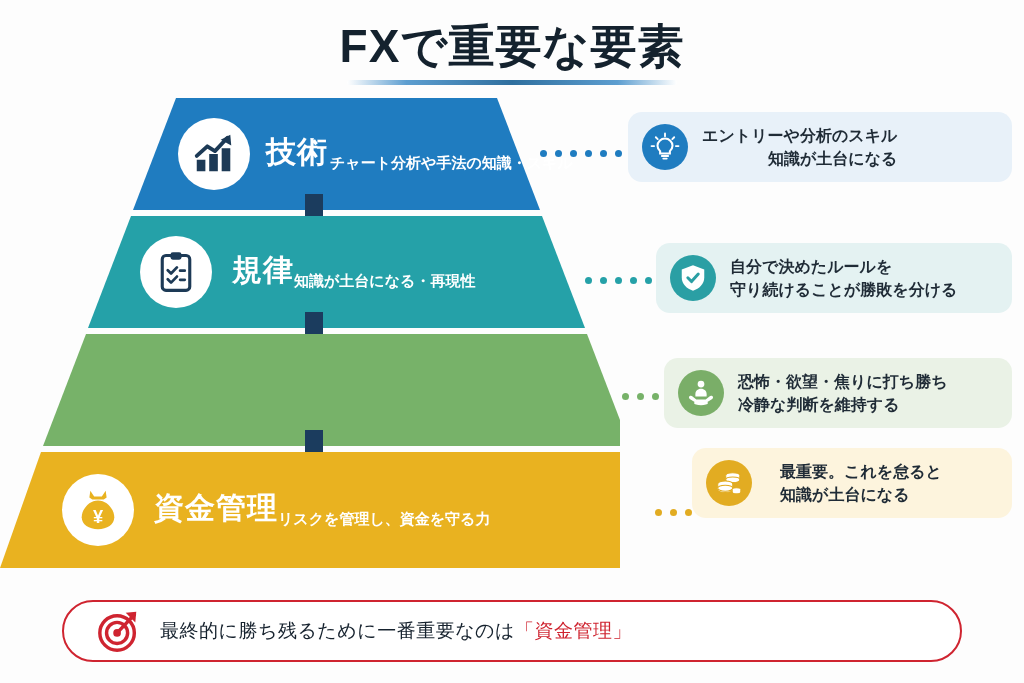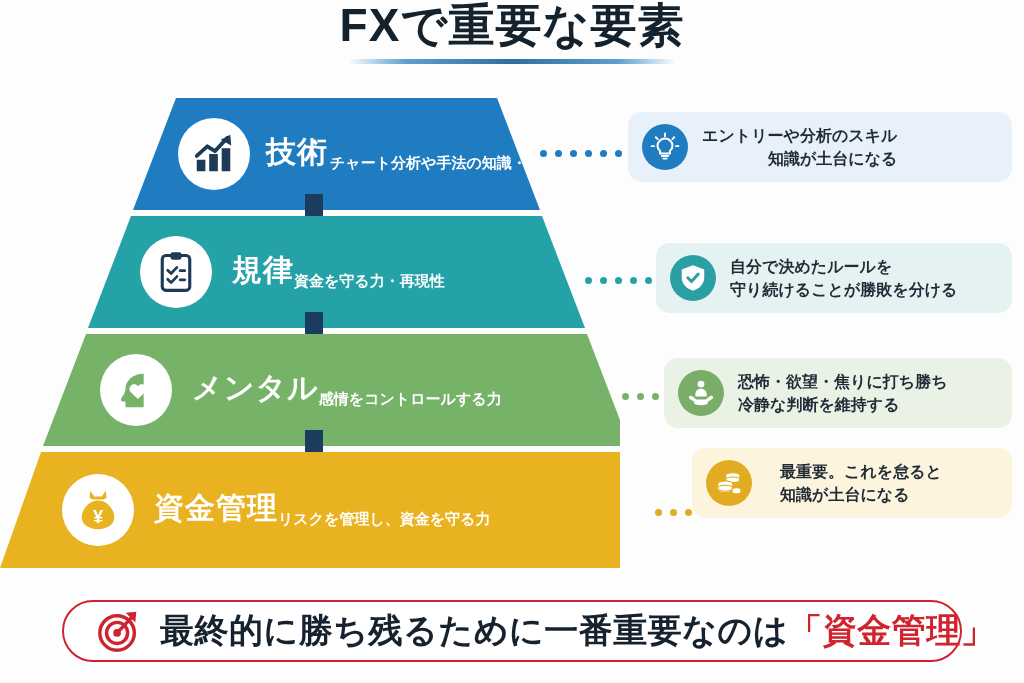--- a/index.html
+++ b/index.html
@@ -6,21 +6,21 @@
   body{
     width:1024px;height:683px;
     background:#fdfdfd;
     font-family:"Liberation Sans","DejaVu Sans",sans-serif;
     overflow:hidden;
     position:relative;
   }
   .stage{position:absolute;inset:0;}
 
   
-  .title-wrap{position:absolute;left:0;top:0;width:1024px;text-align:center;}
+  .title-wrap{position:absolute;left:0;top:21px;width:1024px;text-align:center;}
   .title{
     font-size:46px;font-weight:bold;color:#14222e;letter-spacing:1px;
     line-height:1.1;
   }
   .title-rule{
     margin:8px auto 0;width:330px;height:5px;border-radius:3px;
     background:linear-gradient(to right,#ffffff 0%,#5d9ed0 18%,#2f6f9e 50%,#5d9ed0 82%,#ffffff 100%);
   }
 
   
@@ -87,21 +87,21 @@
 
   
   .banner{
     position:absolute;left:62px;top:600px;width:900px;height:62px;
     border:2.5px solid #cf2430;border-radius:34px;background:#ffffff;
     display:flex;align-items:center;box-sizing:border-box;
     padding-left:32px;
   }
   .banner .target{width:46px;height:46px;flex:0 0 auto;margin-right:18px;}
   .banner-text{
-    font-size:34px;font-weight:bold;color:#16222e;letter-spacing:0.5px;white-space:nowrap;
+    font-size:19px;font-weight:normal;color:#16222e;letter-spacing:0.5px;white-space:nowrap;
   }
   .banner-text .hl{color:#cf2430;}
 </style>
 </head>
 <body>
 
 <div class="stage">
 
   <div class="title-wrap">
     <div class="title">FXで重要な要素</div>
@@ -147,47 +147,35 @@
             <rect x="9" y="6" width="30" height="38" rx="4" fill="none" stroke="#1d3a56" stroke-width="3.4"></rect>
             <rect x="18" y="2.5" width="12" height="8" rx="2.5" fill="#1d3a56"></rect>
             <path d="M15 22 l3.6 3.6 L25 19" stroke="#1d3a56" stroke-width="3" fill="none" stroke-linecap="round" stroke-linejoin="round"></path>
             <rect x="27" y="21" width="8" height="3" rx="1.5" fill="#1d3a56"></rect>
             <path d="M15 32 l3.6 3.6 L25 29" stroke="#1d3a56" stroke-width="3" fill="none" stroke-linecap="round" stroke-linejoin="round"></path>
             <rect x="27" y="31" width="8" height="3" rx="1.5" fill="#1d3a56"></rect>
           </svg>
         </div>
         <div class="texts">
           <div class="lyr-title">規律</div>
-          <div class="lyr-sub">資金を守る力・再現性</div>
+          <div class="lyr-sub">知識が土台になる・再現性</div>
         </div>
       </div>
     </div>
 
     <div class="down-arrow" style="left:292px;top:214px;">
       <svg width="44" height="46" viewBox="0 0 44 46">
         <polygon points="13,0 31,0 31,22 42,22 22,45 2,22 13,22" fill="#1b3c5e"></polygon>
       </svg>
     </div>
 
     <div class="layer" id="layer-3">
       <svg class="shape" viewBox="0 0 620 112" preserveAspectRatio="none">
         <polygon points="86,0 587,0 630,112 43,112" fill="#77b269"></polygon>
       </svg>
-      <div class="content">
-        <div class="badge">
-          <svg width="46" height="46" viewBox="0 0 48 48">
-            <path d="M32 7 C21 7 13 14 13 23 C13 27 11 29 9 32 C7.6 34 8.4 36 10.4 36 L13 36 L13 42 L32 42 L32 7 Z" fill="#77b269"></path>
-            <path d="M25.5 19.5 c-1.9-1.9-5-1.9-6.9 0 -1.9 1.9-1.9 5 0 6.9 L26 33.3 l7.4-6.9 c1.9-1.9 1.9-5 0-6.9 -1.9-1.9-5-1.9-6.9 0 l-0.5 0.5 Z" fill="#ffffff"></path>
-          </svg>
-        </div>
-        <div class="texts">
-          <div class="lyr-title">メンタル</div>
-          <div class="lyr-sub">感情をコントロールする力</div>
-        </div>
-      </div>
     </div>
 
     <div class="down-arrow" style="left:292px;top:332px;">
       <svg width="44" height="46" viewBox="0 0 44 46">
         <polygon points="13,0 31,0 31,22 42,22 22,45 2,22 13,22" fill="#1b3c5e"></polygon>
       </svg>
     </div>
 
     <div class="layer" id="layer-4">
       <svg class="shape" viewBox="0 0 620 116" preserveAspectRatio="none">

